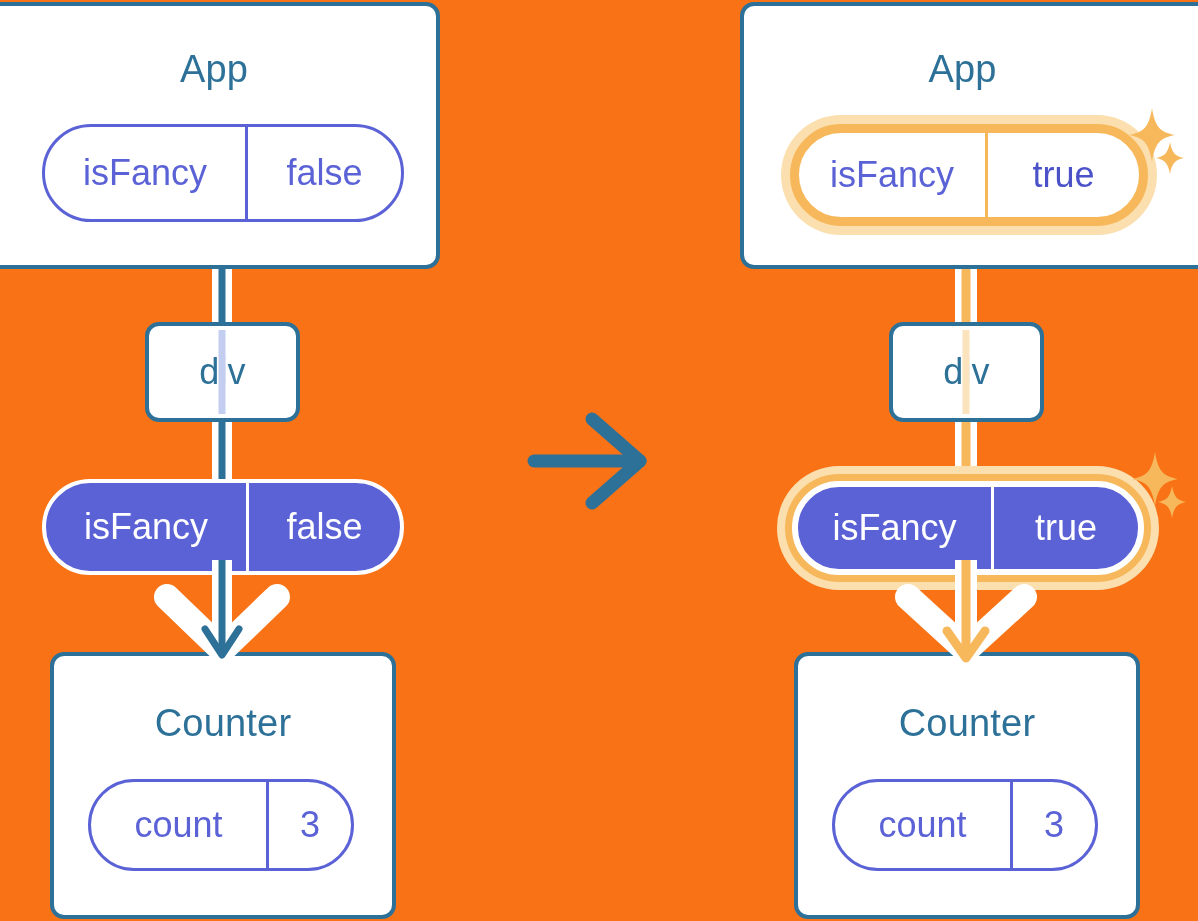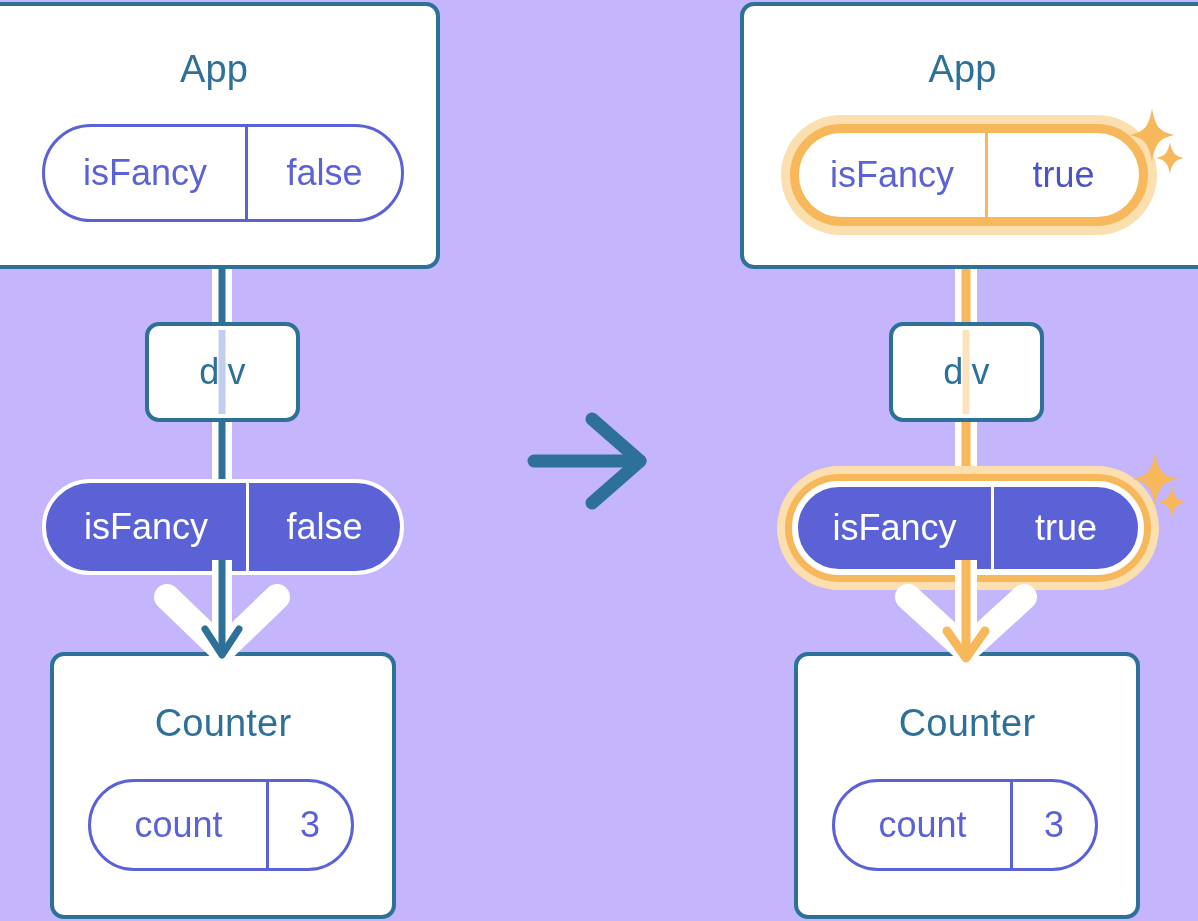--- a/index.html
+++ b/index.html
@@ -6,21 +6,21 @@
     margin: 0; padding: 0;
     background: #4d6a73;
   }
   body {
     font-family: "Liberation Sans", sans-serif;
   }
   #stage {
     position: relative;
     width: 1198px;
     height: 921px;
-    background: #c4b5fd;
+    background: #f97316;
     overflow: hidden;
   }
   
   .wires {
     position: absolute;
     left: 0; top: 0;
     width: 1198px; height: 921px;
     pointer-events: none;
   }
   .wires.under { z-index: 1; }

